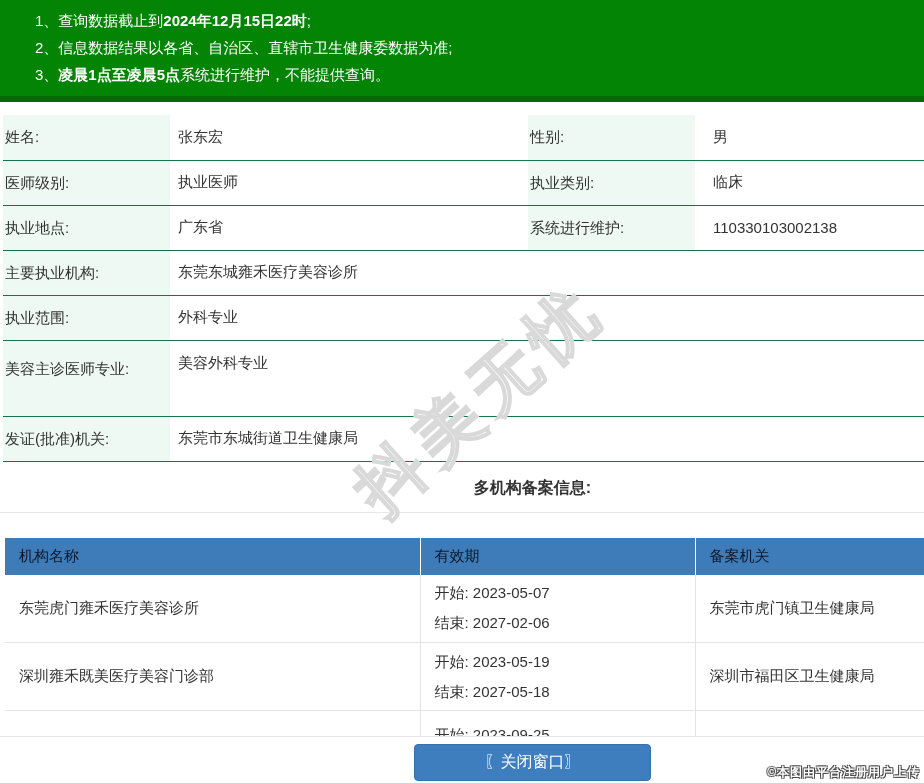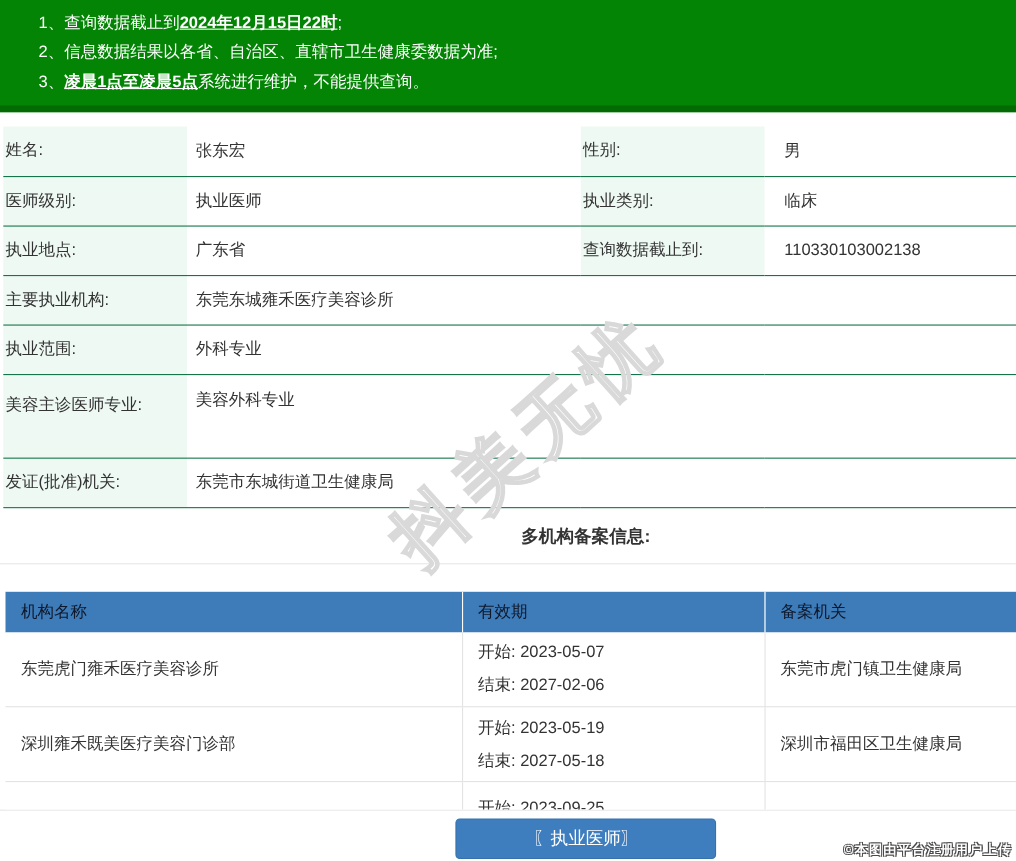--- a/index.html
+++ b/index.html
@@ -13,21 +13,21 @@
 
   
   .content { height:737px; overflow:hidden; border-bottom:1px solid #e6e6e6; }
 
   
   .banner {
     background:#048404; border-bottom:6px solid #046a04;
     padding:7px 20px 8px 35px; color:#fff; font-size:15px;
   }
   .banner p { margin:0; line-height:27px; font-weight:normal; }
-  .banner b { font-weight:bold;text-decoration:underline; }
+  .banner b { font-weight:bold; }
 
   
   table.info {
     border-collapse:collapse; table-layout:fixed;
     width:1062px; margin:13px 0 0 3px; font-size:15px;
   }
   table.info td { border-bottom:1px solid #15744a; height:45px; vertical-align:middle; }
   table.info td.lbl { background:#edf9f2; padding:0 40px 0 2px; line-height:22px; }
   table.info td.val  { padding:0 10px 0 8px;font-family:Liberation Mono, monospace; }
   table.info td.val2 { padding:0 10px 0 18px; }
@@ -107,21 +107,21 @@
       </tr>
       <tr>
         <td class="lbl">医师级别:</td>
         <td class="val">执业医师</td>
         <td class="lbl">执业类别:</td>
         <td class="val2">临床</td>
       </tr>
       <tr>
         <td class="lbl">执业地点:</td>
         <td class="val">广东省</td>
-        <td class="lbl">查询数据截止到:</td>
+        <td class="lbl">系统进行维护:</td>
         <td class="val2">110330103002138</td>
       </tr>
       <tr>
         <td class="lbl">主要执业机构:</td>
         <td class="val" colspan="3">东莞东城雍禾医疗美容诊所</td>
       </tr>
       <tr>
         <td class="lbl">执业范围:</td>
         <td class="val" colspan="3">外科专业</td>
       </tr>
@@ -173,18 +173,18 @@
           <div class="vline"><span>开始: </span><span>2023-09-25</span></div>
         </td>
         <td></td>
       </tr>
     </tbody>
       </table>
 
   </div>
 
   <div class="button-row">
-    <button class="close-btn">〖执业医师〗</button>
+    <button class="close-btn">〖关闭窗口〗</button>
   </div>
 </div>
 
 <div class="wm-diag">抖美无忧</div>
 <div class="wm-copy">©本图由平台注册用户上传</div>
 
 </body></html>

